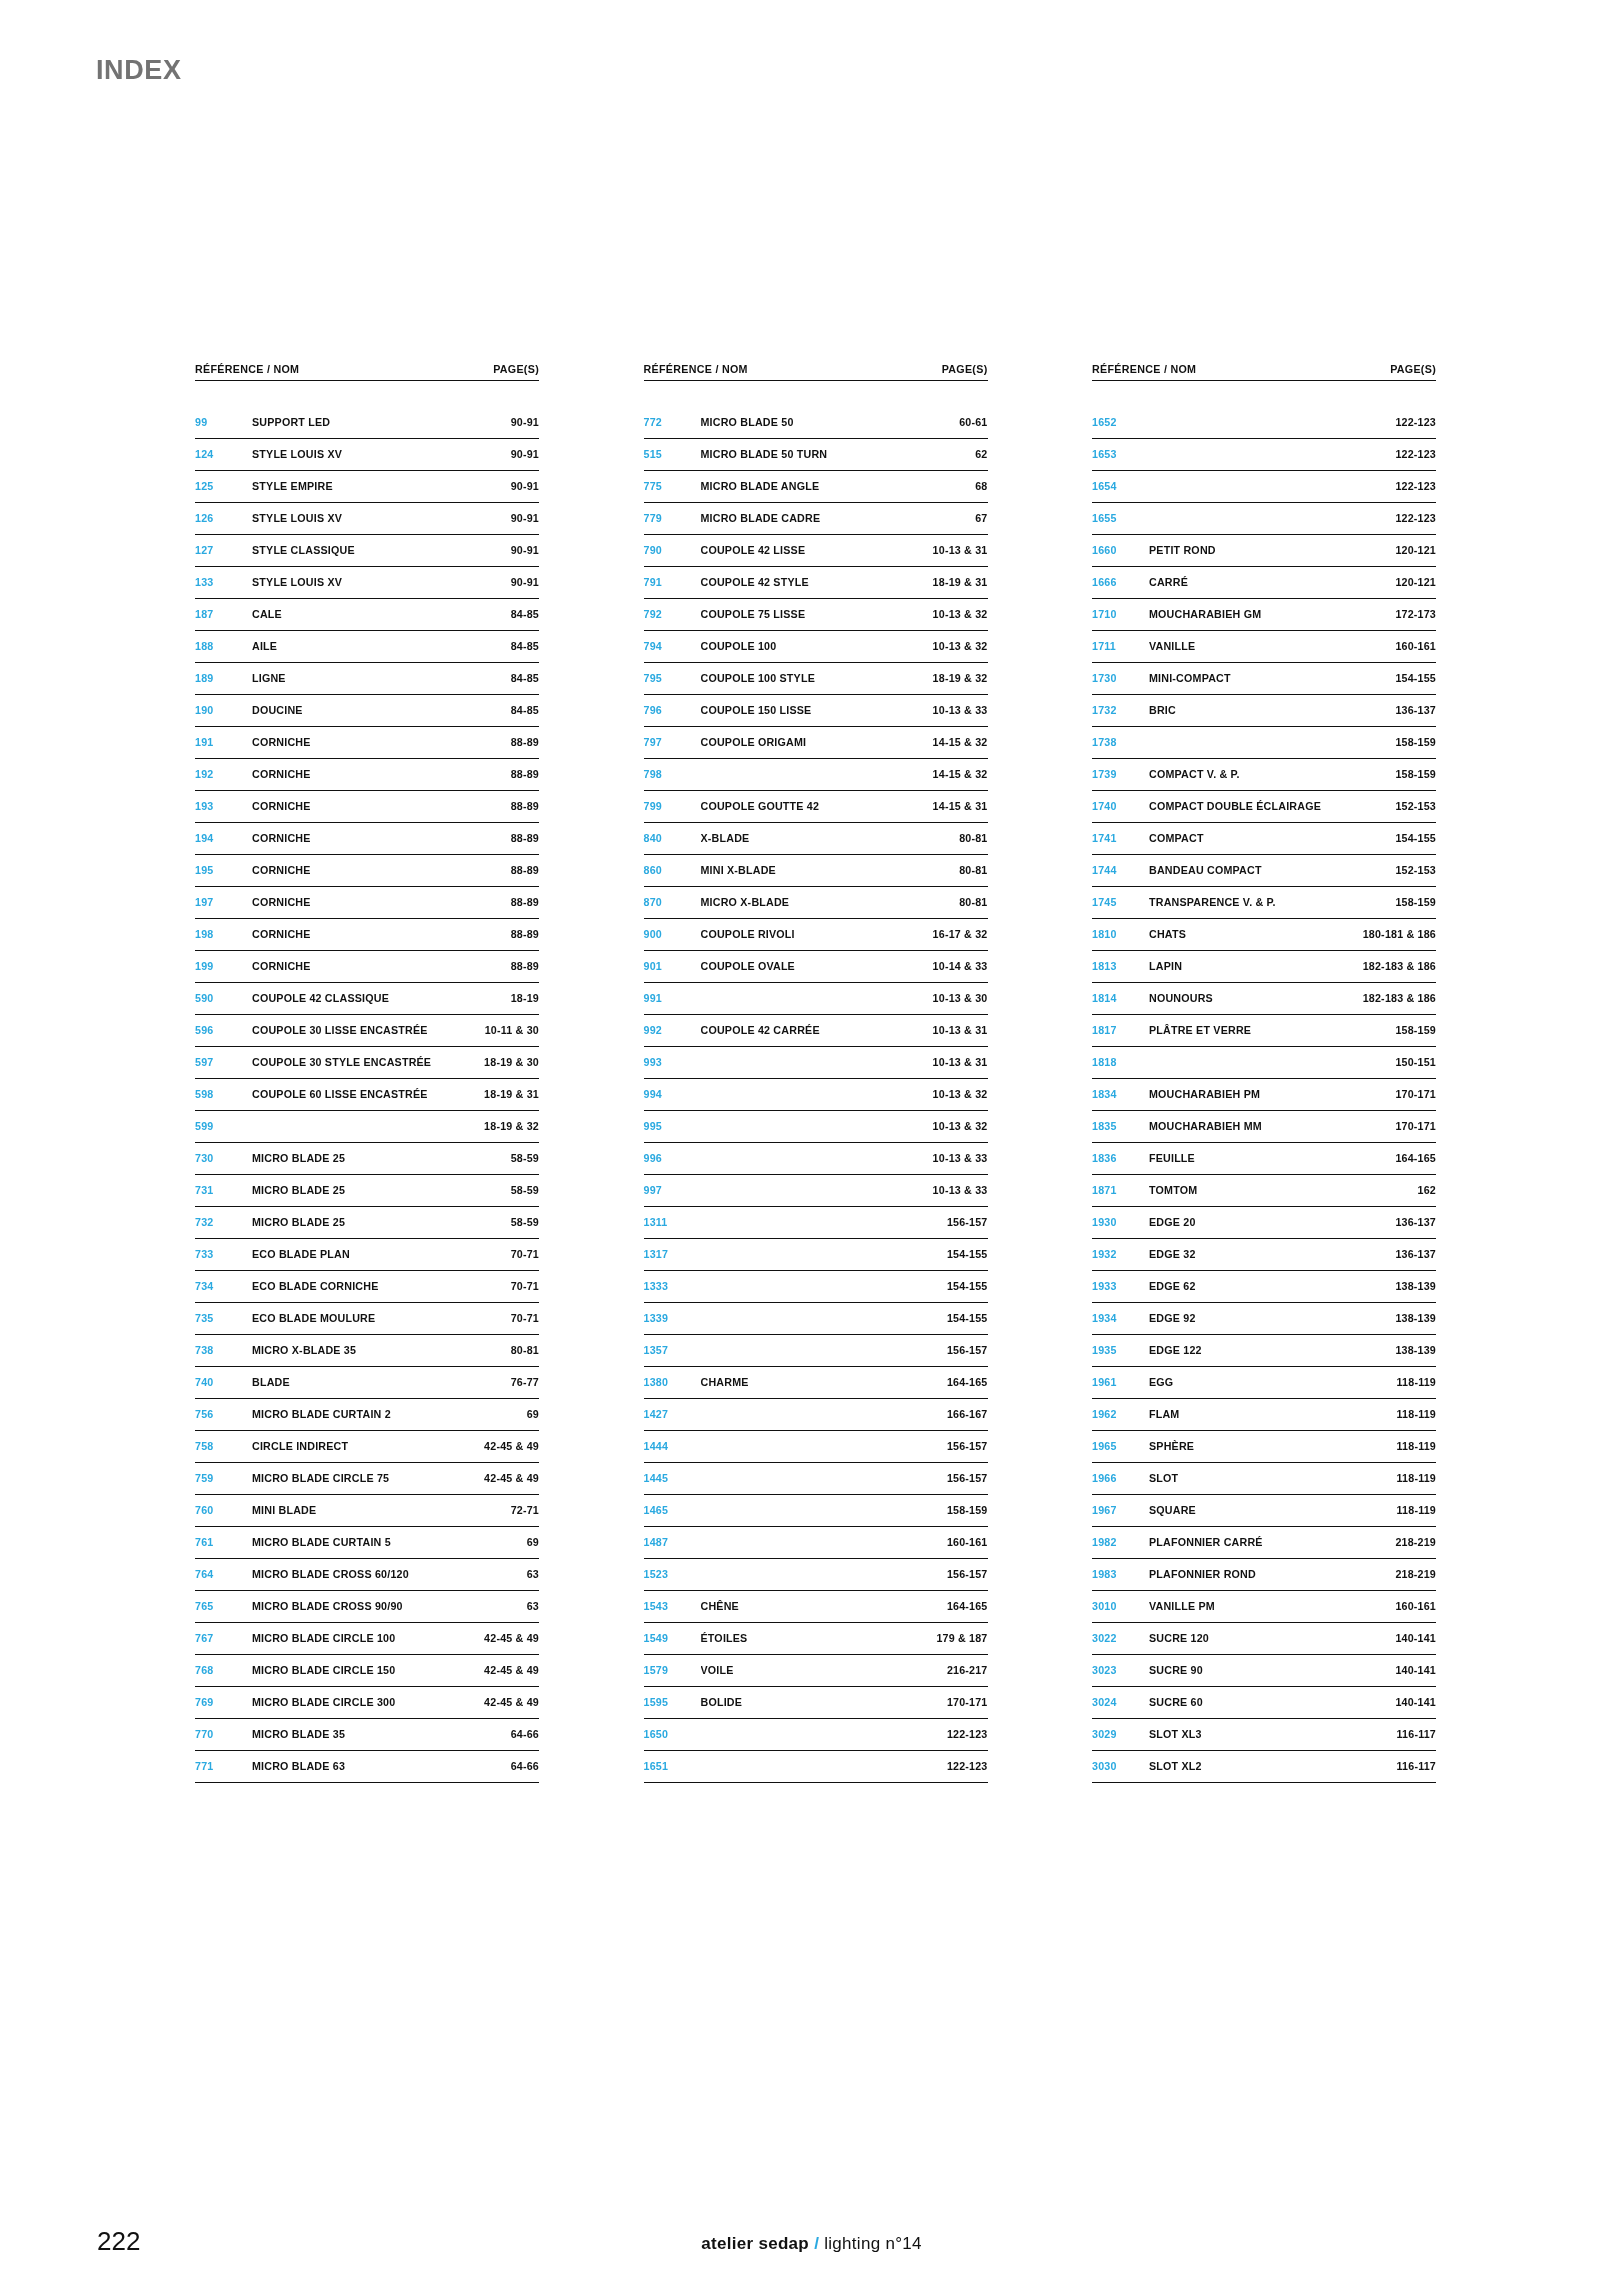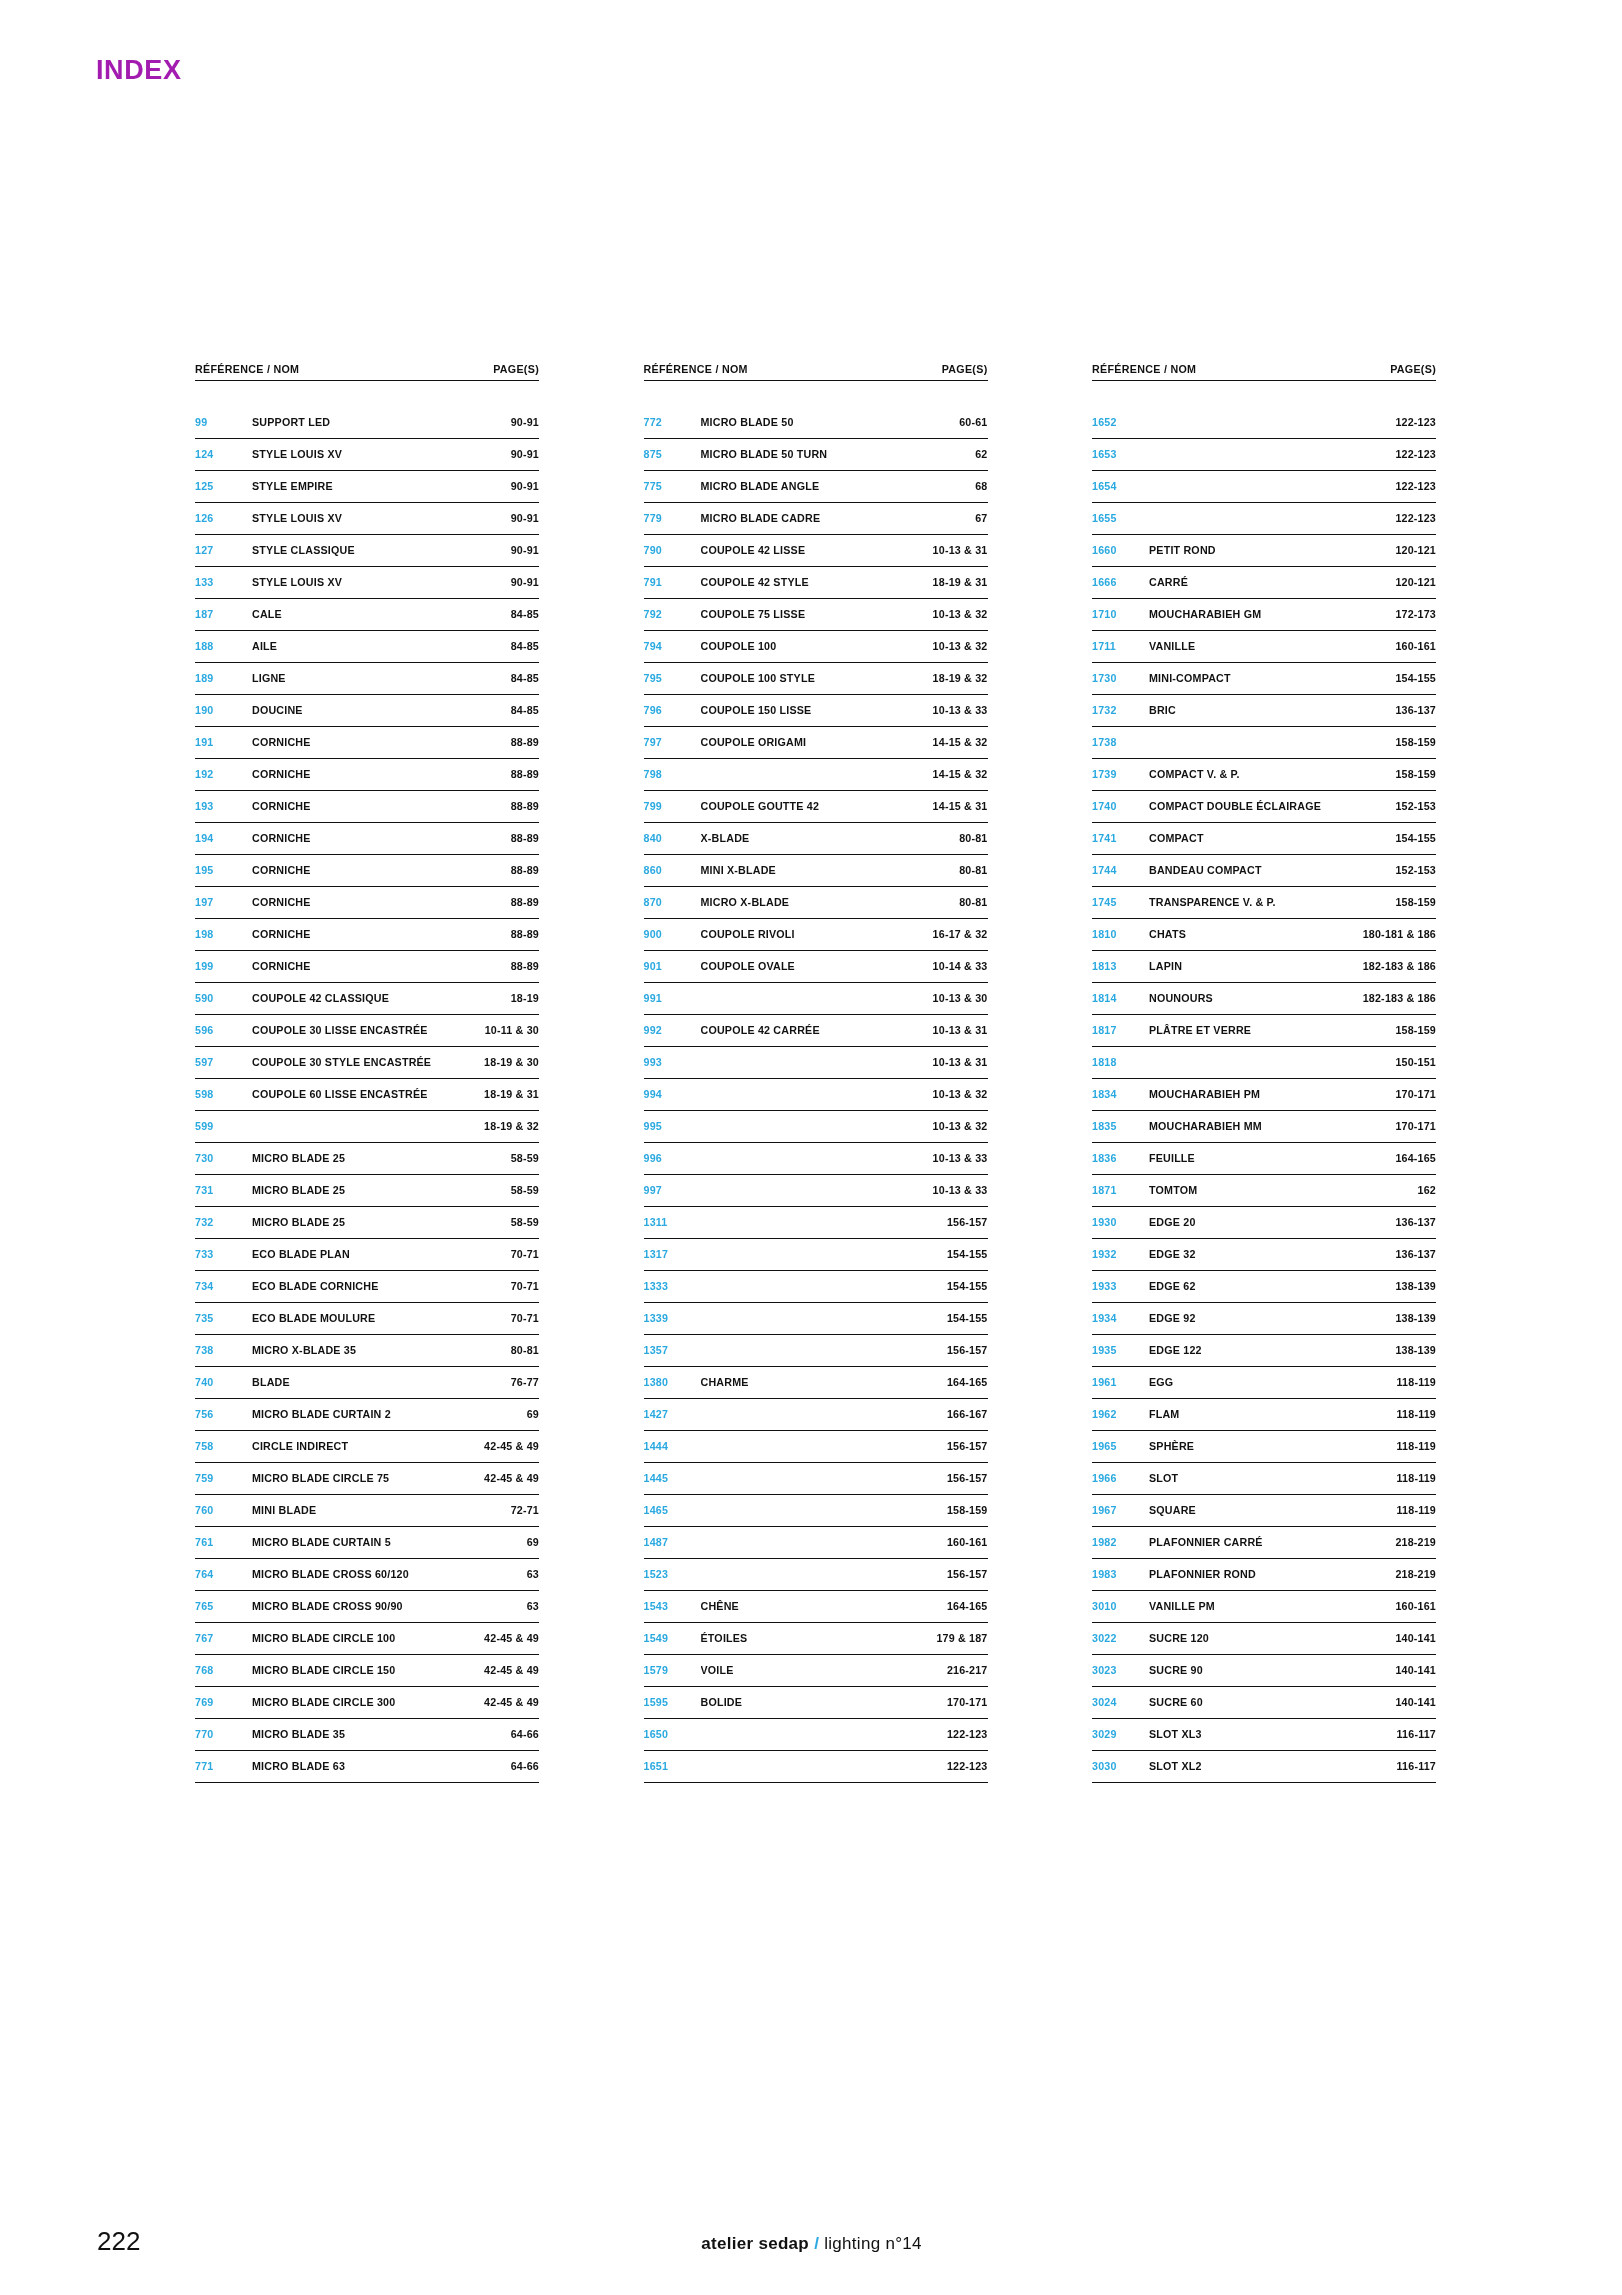--- a/index.html
+++ b/index.html
@@ -19,21 +19,21 @@
     position: absolute;
     inset: 0;
   }
   .page-title {
     position: absolute;
     left: 96px;
     top: 55px;
     font-size: 27px;
     font-weight: bold;
     letter-spacing: 0.6px;
-    color: #a21caf;
+    color: #737373;
   }
   .columns {
     position: absolute;
     left: 195px;
     top: 363px;
     width: 1241px;
     display: flex;
     justify-content: space-between;
   }
   .col {
@@ -353,21 +353,21 @@
         <span class="h-left">RÉFÉRENCE / NOM</span>
         <span class="h-right">PAGE(S)</span>
       </div>
       <div class="rows">
           <div class="row">
             <span class="c-ref">772</span>
             <span class="c-name">MICRO BLADE 50</span>
             <span class="c-pages">60-61</span>
           </div>
           <div class="row">
-            <span class="c-ref">875</span>
+            <span class="c-ref">515</span>
             <span class="c-name">MICRO BLADE 50 TURN</span>
             <span class="c-pages">62</span>
           </div>
           <div class="row">
             <span class="c-ref">775</span>
             <span class="c-name">MICRO BLADE ANGLE</span>
             <span class="c-pages">68</span>
           </div>
           <div class="row">
             <span class="c-ref">779</span>

